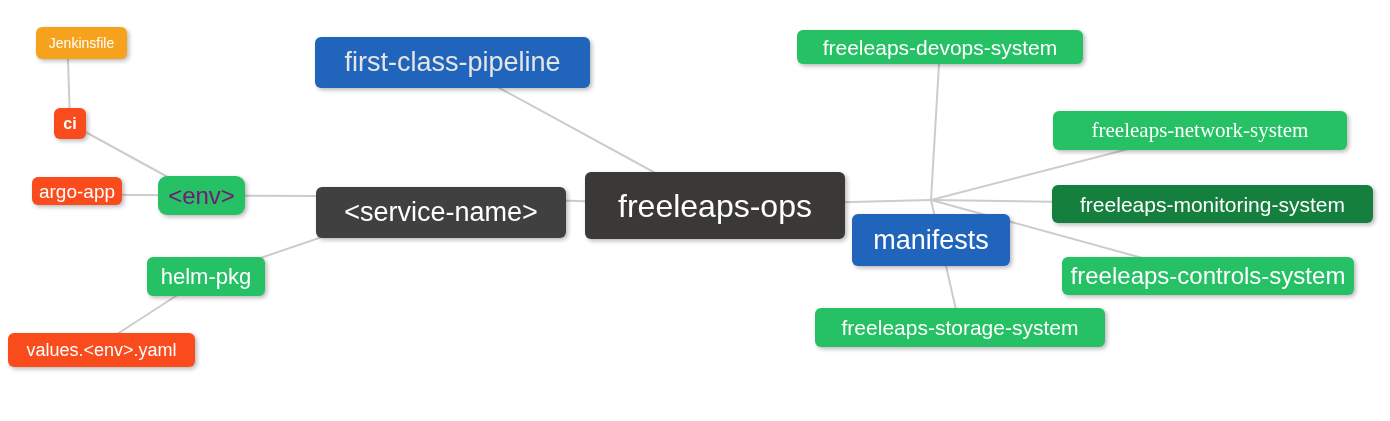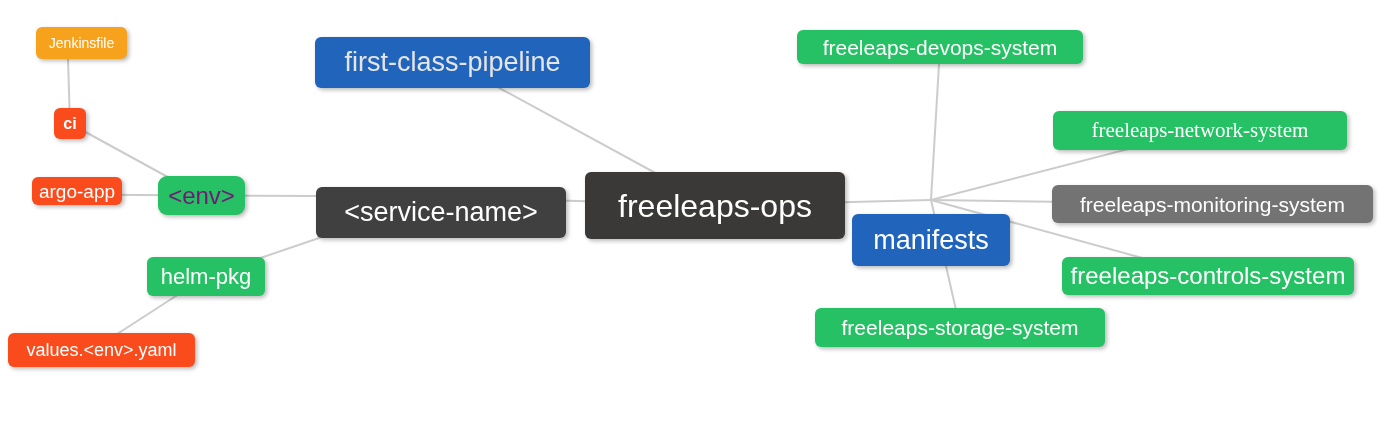--- a/index.html
+++ b/index.html
@@ -60,16 +60,16 @@
     <div class="node" style="left: 32px; top: 177px; width: 90px; height: 28px; background: rgb(250, 75, 29); color: rgb(255, 255, 255); font-size: 19px;">argo-app</div>
     <div class="node" style="left: 158px; top: 176px; width: 87px; height: 39px; background: rgb(37, 193, 100); color: #701a75; font-size: 24px; border-radius: 9px;">&lt;env&gt;</div>
     <div class="node" style="left: 147px; top: 257px; width: 118px; height: 39px; background: rgb(37, 193, 100); color: rgb(255, 255, 255); font-size: 22px;">helm-pkg</div>
     <div class="node" style="left: 8px; top: 333px; width: 187px; height: 34px; background: rgb(250, 75, 29); color: rgb(255, 255, 255); font-size: 18px;">values.&lt;env&gt;.yaml</div>
     <div class="node" style="left: 315px; top: 37px; width: 275px; height: 51px; background: rgb(32, 101, 187); color: #e5e5e5; font-size: 27px;">first-class-pipeline</div>
     <div class="node" style="left: 316px; top: 171px; width: 250px; height: 51px; background: #404040; color: rgb(255, 255, 255); font-size: 27px; margin-top: 16px;">&lt;service-name&gt;</div>
     <div class="node" style="left: 585px; top: 172px; width: 260px; height: 67px; background: rgb(59, 57, 55); color: rgb(255, 255, 255); font-size: 32px;">freeleaps-ops</div>
     <div class="node" style="left: 852px; top: 174px; width: 158px; height: 52px; background: rgb(32, 101, 187); color: rgb(255, 255, 255); font-size: 27px; margin-top: 40px;">manifests</div>
     <div class="node" style="left: 797px; top: 30px; width: 286px; height: 34px; background: rgb(37, 193, 100); color: rgb(255, 255, 255); font-size: 21px; text-align: center;">freeleaps-devops-system</div>
     <div class="node" style="left: 1053px; top: 111px; width: 294px; height: 39px; background: rgb(37, 193, 100); color: rgb(255, 255, 255); font-size: 21px; font-family: Liberation Serif, serif;">freeleaps-network-system</div>
-    <div class="node" style="left: 1052px; top: 185px; width: 321px; height: 38px; background: #737373; color: rgb(255, 255, 255); font-size: 21px;">freeleaps-monitoring-system</div>
+    <div class="node" style="left: 1052px; top: 185px; width: 321px; height: 38px; background: #15803d; color: rgb(255, 255, 255); font-size: 21px;">freeleaps-monitoring-system</div>
     <div class="node" style="left: 1062px; top: 257px; width: 292px; height: 38px; background: rgb(37, 193, 100); color: rgb(255, 255, 255); font-size: 24px;">freeleaps-controls-system</div>
     <div class="node" style="left: 815px; top: 308px; width: 290px; height: 39px; background: rgb(37, 193, 100); color: rgb(255, 255, 255); font-size: 21px;">freeleaps-storage-system</div>
   </div>
 
 </body></html>

